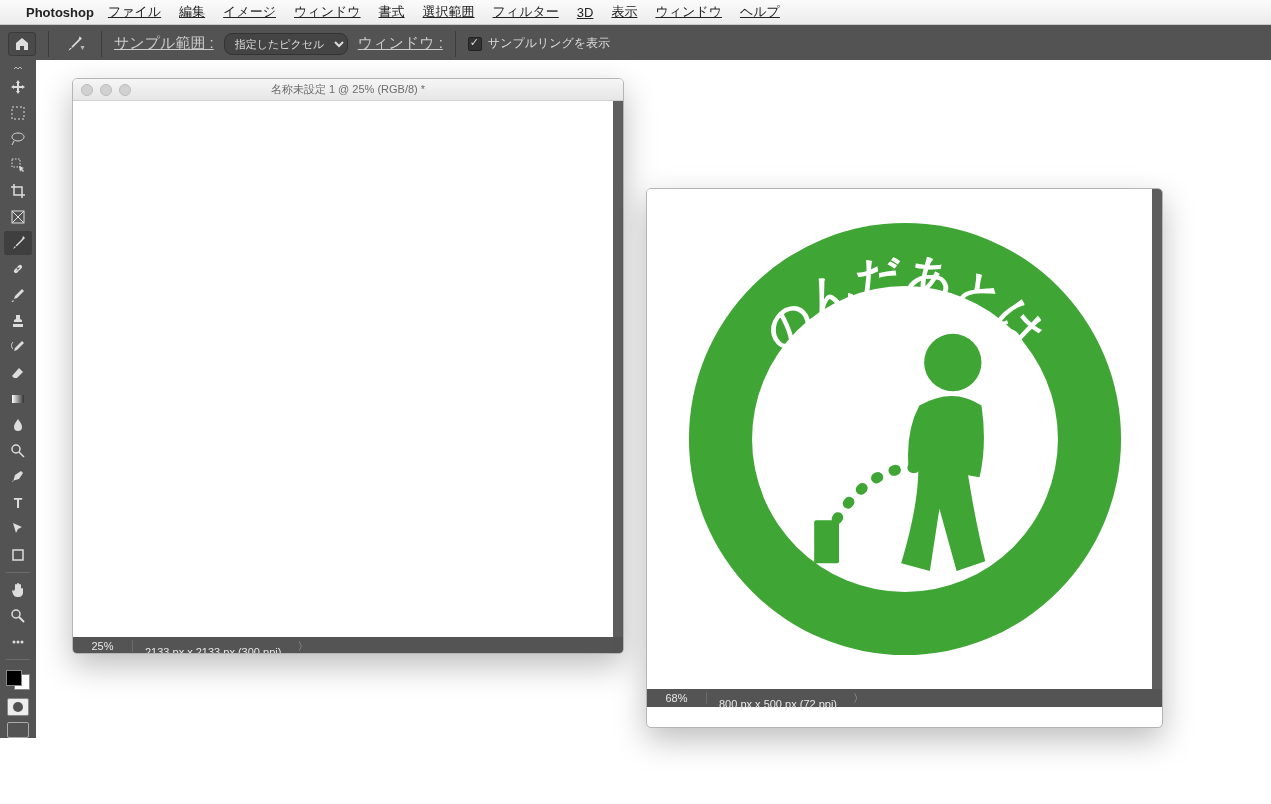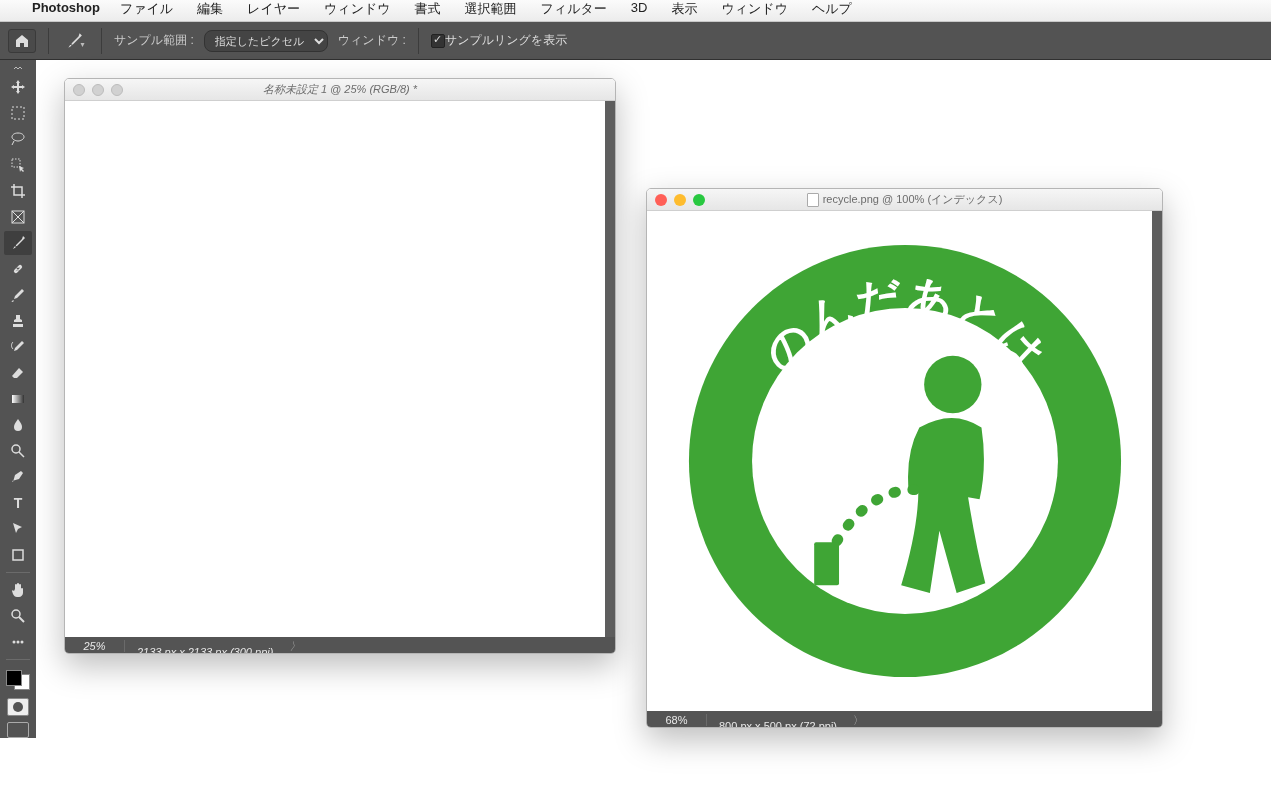--- a/index.html
+++ b/index.html
@@ -1,31 +1,31 @@
 <!DOCTYPE html>
 <html><head>
 <meta charset="utf-8">
 <style>
 * { margin:0; padding:0; box-sizing:border-box; font-family:-apple-system,"Hiragino Sans","Helvetica Neue",Arial,sans-serif; }
 html,body { width:1271px; height:804px; overflow:hidden; background:#fff; }
 
-.menubar { height:22px; background:linear-gradient(#fbfbfb,#ececec); border-bottom:1px solid #c8c8c8; display:flex; padding:0 14px; font-size:13px; color:#222; gap:6px; }
+.menubar { height:22px; background:linear-gradient(#fbfbfb,#ececec); border-bottom:1px solid #c8c8c8; display:flex; align-items:center; padding:12px 14px; font-size:13px; color:#222; gap:0; }
 .menubar .apple { font-size:14px; margin-right:12px; }
 .menubar .app { font-weight:700; margin-right:14px; }
-.menubar .item { margin-right:18px; cursor:default; }
+.menubar .item { margin-right:18px; cursor:default;text-decoration:underline; }
 
 .optbar { height:38px; background:#535353; display:flex; align-items:center; padding:0 8px; font-size:12px; color:#ddd; gap:10px; border-bottom:1px solid #303030; }
 .optbar .homebtn { width:28px; height:24px; border:1px solid #3a3a3a; border-radius:3px; display:flex; align-items:center; justify-content:center; background:#4a4a4a;}
 .optbar .sep { width:1px; height:26px; background:#3c3c3c; margin:0 2px;}
 .optbar .tool-icon { width:28px; height:24px; display:flex; align-items:center; justify-content:center;}
-.optbar .lbl { color:#ccc; font-size:12px;}
+.optbar .lbl { color:#ccc; font-size:15px;text-decoration:underline;}
 .optbar select { background:#444; color:#ddd; border:1px solid #333; font-size:11px; height:22px; padding:0 6px; border-radius:8px;}
 .optbar .sel1 { width:124px;}
 .optbar .sel2 { width:194px;}
-.optbar .chk { display:flex; align-items:center; }
+.optbar .chk { display:flex; align-items:center; gap:6px;}
 .optbar .chk input{appearance:none;width:14px;height:14px;background:#333;border:1px solid #222;border-radius:2px;position:relative;}
 .optbar .chk input:checked::after{content:'✓';position:absolute;top:-2px;left:1px;color:#ddd;font-size:11px;}
 
 .workspace { position:absolute; top:60px; left:0; right:0; bottom:0; background:#fff; }
 
 .tools { position:absolute; left:0; top:0; width:36px; background:#535353; display:flex; flex-direction:column; align-items:center; padding-top:4px; }
 .tools .expand { height:10px; width:100%; display:flex; align-items:center; justify-content:center;}
 .tools .tool { width:28px; height:24px; margin:1px 0; display:flex; align-items:center; justify-content:center; border-radius:2px; color:#ddd; }
 .tools .tool.active { background:#3f3f3f; }
 .tools .tool svg { width:16px; height:16px; }
@@ -63,21 +63,21 @@
 .sign { position:absolute; left:50%; top:50%; transform:translate(-50%,-50%);}
 </style>
 </head>
 <body>
 
 <div class="menubar">
   <span class="apple"></span>
   <span class="app">Photoshop</span>
   <span class="item">ファイル</span>
   <span class="item">編集</span>
-  <span class="item">レイヤー</span>
+  <span class="item">イメージ</span>
   <span class="item">ウィンドウ</span>
   <span class="item">書式</span>
   <span class="item">選択範囲</span>
   <span class="item">フィルター</span>
   <span class="item">3D</span>
   <span class="item">表示</span>
   <span class="item">ウィンドウ</span>
   <span class="item">ヘルプ</span>
 </div>
 
@@ -240,21 +240,21 @@
       </div>
     <div class="divider"></div>
     <div class="swatch">
         <div class="fg"></div>
         <div class="bg"></div>
       </div>
     <div class="mask-btn"></div>
     <div class="screen-btn"></div>
   </div>
 
-  <div class="docwin inactive" style="left:64px; top:18px; width:552px; height:576px;font-style:italic;">
+  <div class="docwin inactive" style="left:72px; top:18px; width:552px; height:576px;">
     <div class="titlebar">
       <div class="traffic">
         <div class="dot r"></div>
         <div class="dot y"></div>
         <div class="dot g"></div>
       </div>
       <div class="titletxt">
           <span>名称未設定 1 @ 25% (RGB/8) *</span>
         </div>
     </div>
@@ -262,31 +262,20 @@
       <div class="rightbar"></div>
     </div>
     <div class="status">
       <div class="zoom">25%</div>
       <div class="dim">2133 px x 2133 px (300 ppi)</div>
       <div class="chev">〉</div>
     </div>
   </div>
 
   <div class="docwin active" style="left:646px; top:128px; width:517px; height:540px;">
-    <div class="titlebar">
-      <div class="traffic">
-        <div class="dot r"></div>
-        <div class="dot y"></div>
-        <div class="dot g"></div>
-      </div>
-      <div class="titletxt">
-        <span class="doc-icon"></span>
-        <span>recycle.png @ 100% (インデックス)</span>
-      </div>
-    </div>
     <div class="canvas-area checker" style="height:500px;">
       <div class="rightbar"></div>
 
       <svg class="sign" width="478" height="478" viewBox="0 0 500 500">
         <defs>
           <path id="arcTop" d="M 95 250 A 155 155 0 0 1 405 250" fill="none"></path>
           <path id="arcBot" d="M 100 250 A 150 150 0 0 0 400 250" fill="none"></path>
         </defs>
         <circle cx="250" cy="250" r="240" fill="#fff"></circle>
         <circle cx="250" cy="250" r="226" fill="#3FA535"></circle>

